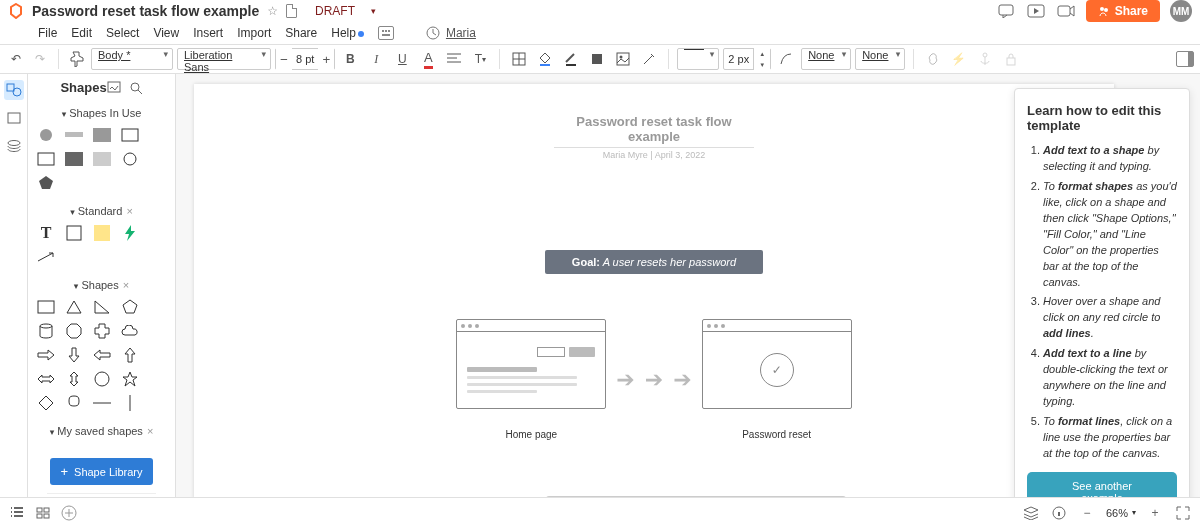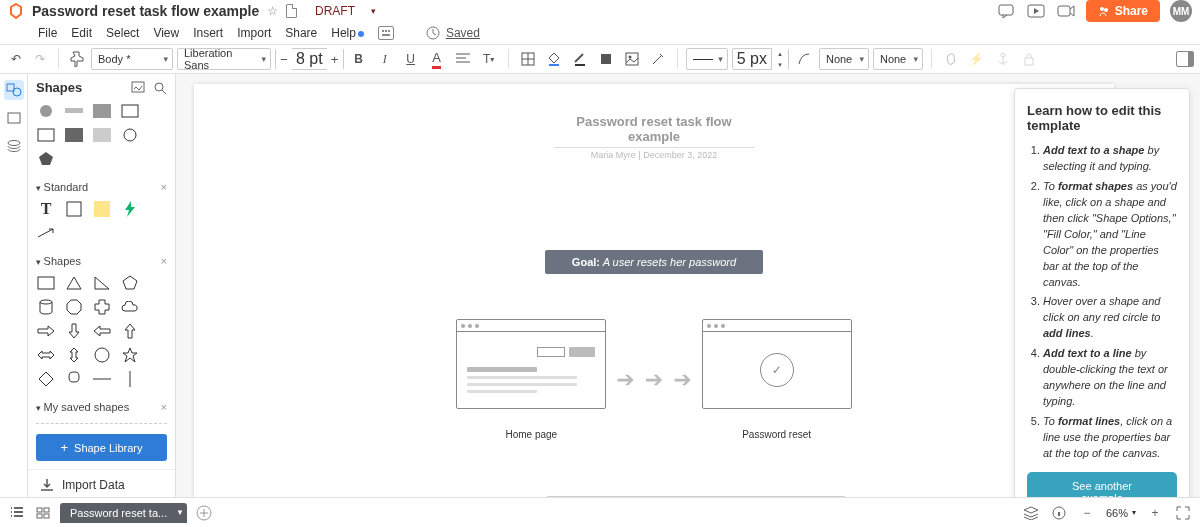--- a/index.html
+++ b/index.html
@@ -23,41 +23,41 @@
 .menubar span { cursor: pointer; }
 .help-dot { width: 6px; height: 6px; border-radius: 50%; background: #3b82f6; display:inline-block; margin-left:2px; vertical-align: middle;}
 .saved-chunk { display:flex; align-items:center; gap:6px; margin-left:18px; color:#555;}
 .saved-text { text-decoration: underline; }
 .keyb-icon { width:16px; height:14px; border:1px solid #888; border-radius:2px; display:flex; align-items:center; justify-content:center; position:relative;}
 
 
 .toolbar { display: flex; align-items: center; height: 30px; border-top: 1px solid #e0e0e0; border-bottom: 1px solid #e0e0e0; padding: 0 6px; gap: 4px; }
 .tb-divider { width:1px; height:20px; background:#e0e0e0; margin: 0 4px;}
 .tb-btn { width:20px; height:20px; display:flex; align-items:center; justify-content:center; cursor:pointer; color:#555; }
-.tb-dd { height: 22px; border: 1px solid #ccc; border-radius: 2px; display: flex; align-items: center; padding: 0 18px 0 6px; font-size: 11px; position: relative; cursor:pointer; background:#fff;}
+.tb-dd { height: 22px; border: 1px solid #ccc; border-radius: 2px; display: flex; align-items: flex-start; padding: 0 18px 0 6px; font-size: 11px; position: relative; cursor:pointer; background:#fff;text-decoration:underline;}
 .tb-dd::after { content: "▾"; position: absolute; right: 4px; font-size: 9px; color: #666; }
 .tb-stepper { display:flex; align-items:center; border:1px solid #ccc; border-radius:2px; height:22px; }
 .tb-stepper button { width:16px; height:22px; border:none; background:#fff; cursor:pointer; color:#555; }
-.tb-stepper .val { padding:0 4px; font-size:16px; }
+.tb-stepper .val { padding:0 4px; font-size:11px; }
 .tb-icon { width:22px; height:22px; display:flex; align-items:center; justify-content:center; cursor:pointer; color:#555;}
 .text-color-u { border-bottom: 3px solid #d33; padding-bottom:1px; font-size:13px;}
 .line-sample { width:26px; height:0; border-top:1px solid #333;}
 .right-panel-toggle { margin-left:auto; width:18px; height:16px; border:1px solid #888; border-radius:2px; position:relative; cursor:pointer;}
 .right-panel-toggle::after { content:""; position:absolute; right:0; top:0; width:5px; height:100%; background:#888;}
 
 
 .main { display: flex; height: 430px; }
 
 
 .tool-strip { width: 28px; border-right: 1px solid #e0e0e0; display: flex; flex-direction: column; align-items: center; padding-top: 6px; gap: 8px; }
 .tool-strip .ts-btn { width:20px; height:20px; display:flex; align-items:center; justify-content:center; cursor:pointer; color:#555; }
 .ts-active { background:#d6ebff; border-radius:3px; }
 
 
-.shapes-panel { width: 148px; border-right: 1px solid #e0e0e0; display: flex; flex-direction: column; overflow:hidden;}
+.shapes-panel { width: 148px; border-right: 1px solid #e0e0e0; display: flex; flex-direction: column; overflow:hidden;align-items:center;}
 .sp-header { display:flex; align-items:center; justify-content:space-between; padding: 6px 8px; font-weight:700; font-size:13px;}
 .sp-header-icons { display:flex; gap:8px; color:#666;}
 .sp-section-title { padding: 6px 8px; font-size: 11px; color: #444; display:flex; align-items:center; gap:4px; justify-content:space-between;}
 .sp-section-title .caret { font-size:9px;}
 .sp-close {color:#999; cursor:pointer;}
 .sp-grid { display:flex; flex-wrap:wrap; padding: 2px 8px 8px; gap: 8px;}
 .sp-item { width:20px; height:16px; display:flex; align-items:center; justify-content:center; cursor:move;}
 .sp-saved { border-top:1px dashed #ccc; margin: 4px 8px 0; padding-top:2px;}
 .shape-lib-btn { margin: 8px; background:#2e7cd6; color:#fff; border:none; border-radius:3px; padding:6px 10px; font-size:11px; display:flex; align-items:center; gap:6px; cursor:pointer; justify-content:center;}
 .import-row { padding: 8px 12px; font-size:12px; display:flex; align-items:center; gap:8px; color:#333; cursor:pointer; border-top:1px solid #eee;}
@@ -174,21 +174,21 @@
         <rect x="1" y="5" width="8" height="2" fill="#888"></rect>
       </svg>
     </span>
   <div class="saved-chunk">
     <span>
         <svg width="14" height="14" viewBox="0 0 14 14">
           <circle cx="7" cy="7" r="6" fill="none" stroke="#777"></circle>
           <path d="M7 3 L7 7 L10 9" fill="none" stroke="#777"></path>
         </svg>
       </span>
-    <span class="saved-text">Saved</span>
+    <span class="saved-text">Maria</span>
   </div>
 </div>
 
 <div class="toolbar">
   <div class="tb-btn">↶</div>
   <div class="tb-btn" style="opacity:.4">↷</div>
   <div class="tb-divider"></div>
   <div class="tb-btn">
       <svg width="14" height="16" viewBox="0 0 14 16">
         <path d="M3 1h6v4l4 2v3H7v5l-2 1v-6H1V7l4-2z" fill="none" stroke="#555"></path>
@@ -251,21 +251,21 @@
   <div class="tb-icon">
       <svg width="14" height="14">
         <path d="M2 12 L10 4 M9 2l3 3" stroke="#555"></path>
       </svg>
     </div>
   <div class="tb-divider"></div>
   <div class="tb-dd" style="width:42px; padding-right:14px">
       <div class="line-sample"></div>
     </div>
   <div class="tb-stepper">
-    <span class="val">5 px</span>
+    <span class="val">2 px</span>
     <div style="display:flex;flex-direction:column;border-left:1px solid #ccc">
         <button style="height:11px;font-size:7px">▴</button>
         <button style="height:11px;font-size:7px">▾</button>
       </div>
   </div>
   <div class="tb-icon">
       <svg width="14" height="14">
         <path d="M2 12 Q 4 2 12 2" fill="none" stroke="#555"></path>
       </svg>
     </div>
@@ -329,20 +329,23 @@
             </svg>
           </span>
         <span>
             <svg width="14" height="14">
               <circle cx="6" cy="6" r="4" fill="none" stroke="#666"></circle>
               <path d="M9 9l4 4" stroke="#666"></path>
             </svg>
           </span>
       </div>
     </div>
+    <div class="sp-section-title">
+        <span><span class="caret">▾</span> <span>Shapes In Use</span></span>
+      </div>
     <div class="sp-grid">
       <div class="sp-item">
           <svg width="16" height="16">
             <circle cx="8" cy="8" r="6" fill="#999"></circle>
           </svg>
         </div>
       <div class="sp-item">
           <svg width="18" height="6">
             <rect width="18" height="5" fill="#bbb"></rect>
           </svg>
@@ -535,21 +538,21 @@
           <path d="M7 1v8M4 6l3 3 3-3M1 12h12" fill="none" stroke="#555" stroke-width="1.5"></path>
         </svg>
       <span>Import Data</span>
     </div>
   </div>
 
   <div class="canvas-wrap">
     <div class="canvas">
       <div class="doc-head">
         <div class="doc-head-title">Password reset task flow example</div>
-        <div class="doc-head-sub">Maria Myre  |  December 3, 2022</div>
+        <div class="doc-head-sub">Maria Myre  |  April 3, 2022</div>
       </div>
       <div class="goal-box">
         <span class="gb-label">Goal:</span><span class="gb-text"> A user resets her password</span>
       </div>
       <div class="flow-row">
         <div class="flow-col">
           <div class="wire">
             <div class="wire-top">
                 <span class="d"></span>
                 <span class="d"></span>
@@ -613,21 +616,20 @@
       </svg>
     </div>
   <div class="bb-icon">
       <svg width="14" height="12">
         <rect x="1" y="1" width="5" height="4" fill="none" stroke="#666"></rect>
         <rect x="8" y="1" width="5" height="4" fill="none" stroke="#666"></rect>
         <rect x="1" y="7" width="5" height="4" fill="none" stroke="#666"></rect>
         <rect x="8" y="7" width="5" height="4" fill="none" stroke="#666"></rect>
       </svg>
     </div>
-  <div class="page-tab"><span>Password reset ta...</span></div>
   <div class="bb-icon">
       <svg width="16" height="16">
         <circle cx="8" cy="8" r="7" fill="none" stroke="#999"></circle>
         <path d="M8 4v8M4 8h8" stroke="#999"></path>
       </svg>
     </div>
   <div class="bb-right">
     <div class="bb-icon">
         <svg width="16" height="14">
           <path d="M8 1l7 3-7 3-7-3zM1 8l7 3 7-3M1 11l7 3 7-3" fill="none" stroke="#666"></path>

